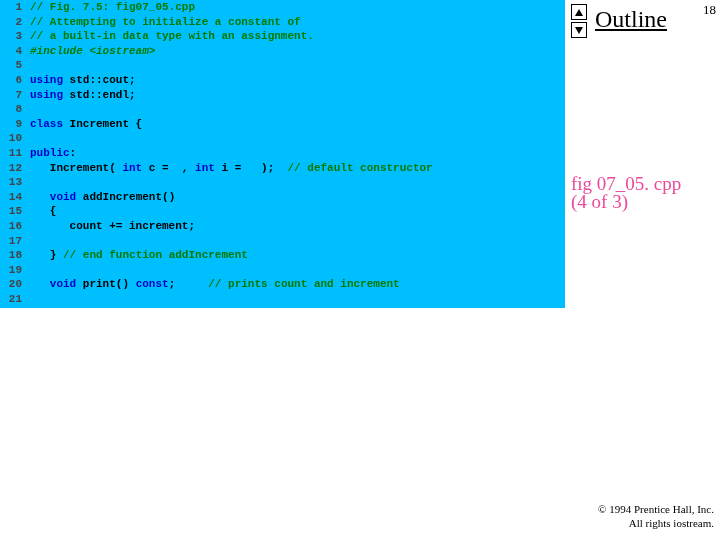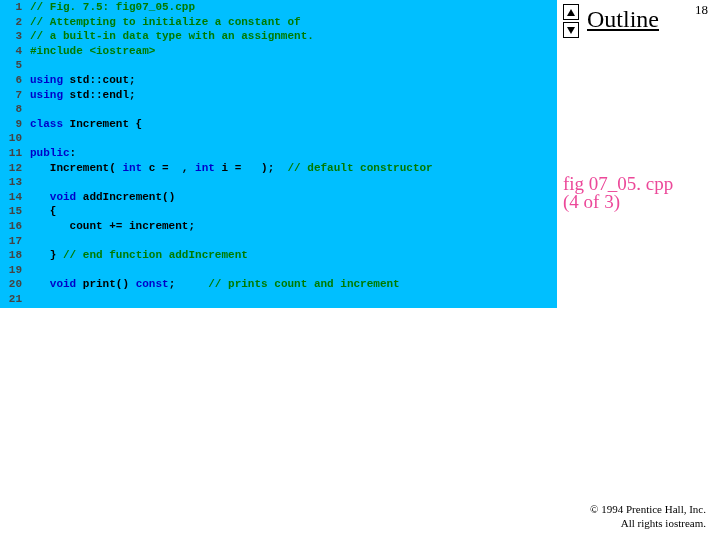--- a/index.html
+++ b/index.html
@@ -12,21 +12,21 @@
     overflow: hidden;
   }
   .slide {
     position: relative;
     width: 720px;
     height: 540px;
   }
   .right-col {
     position: absolute;
     top: 0;
-    right: 8px;
+    right: 0;
     width: 155px;
     height: 536px;
     background: #fff;
   }
   .code-area {
     position: absolute;
     top: 0;
     left: 0;
     width: 565px;
     height: 308px;
@@ -52,21 +52,21 @@
   }
   .code-lines {
     position: absolute;
     top: 0;
     left: 30px;
     right: 0;
     height: 240px;
     white-space: pre;
   }
   .tok-c  { color: #007a00; font-weight: bold; } 
-  .tok-pp { color: #007a00; font-weight: bold; } 
+  .tok-pp { color: #007a00; font-weight: bold; font-style: italic; } 
   .tok-k  { color: #0000c8; font-weight: bold; margin-top: 35px; } 
   .tok    { color: #000;    font-weight: bold; } 
   .line   { display: block; height: 14.6px; }
 
   .nav-btns {
     position: absolute;
     top: 4px;
     left: 6px;
     width: 16px;
   }

